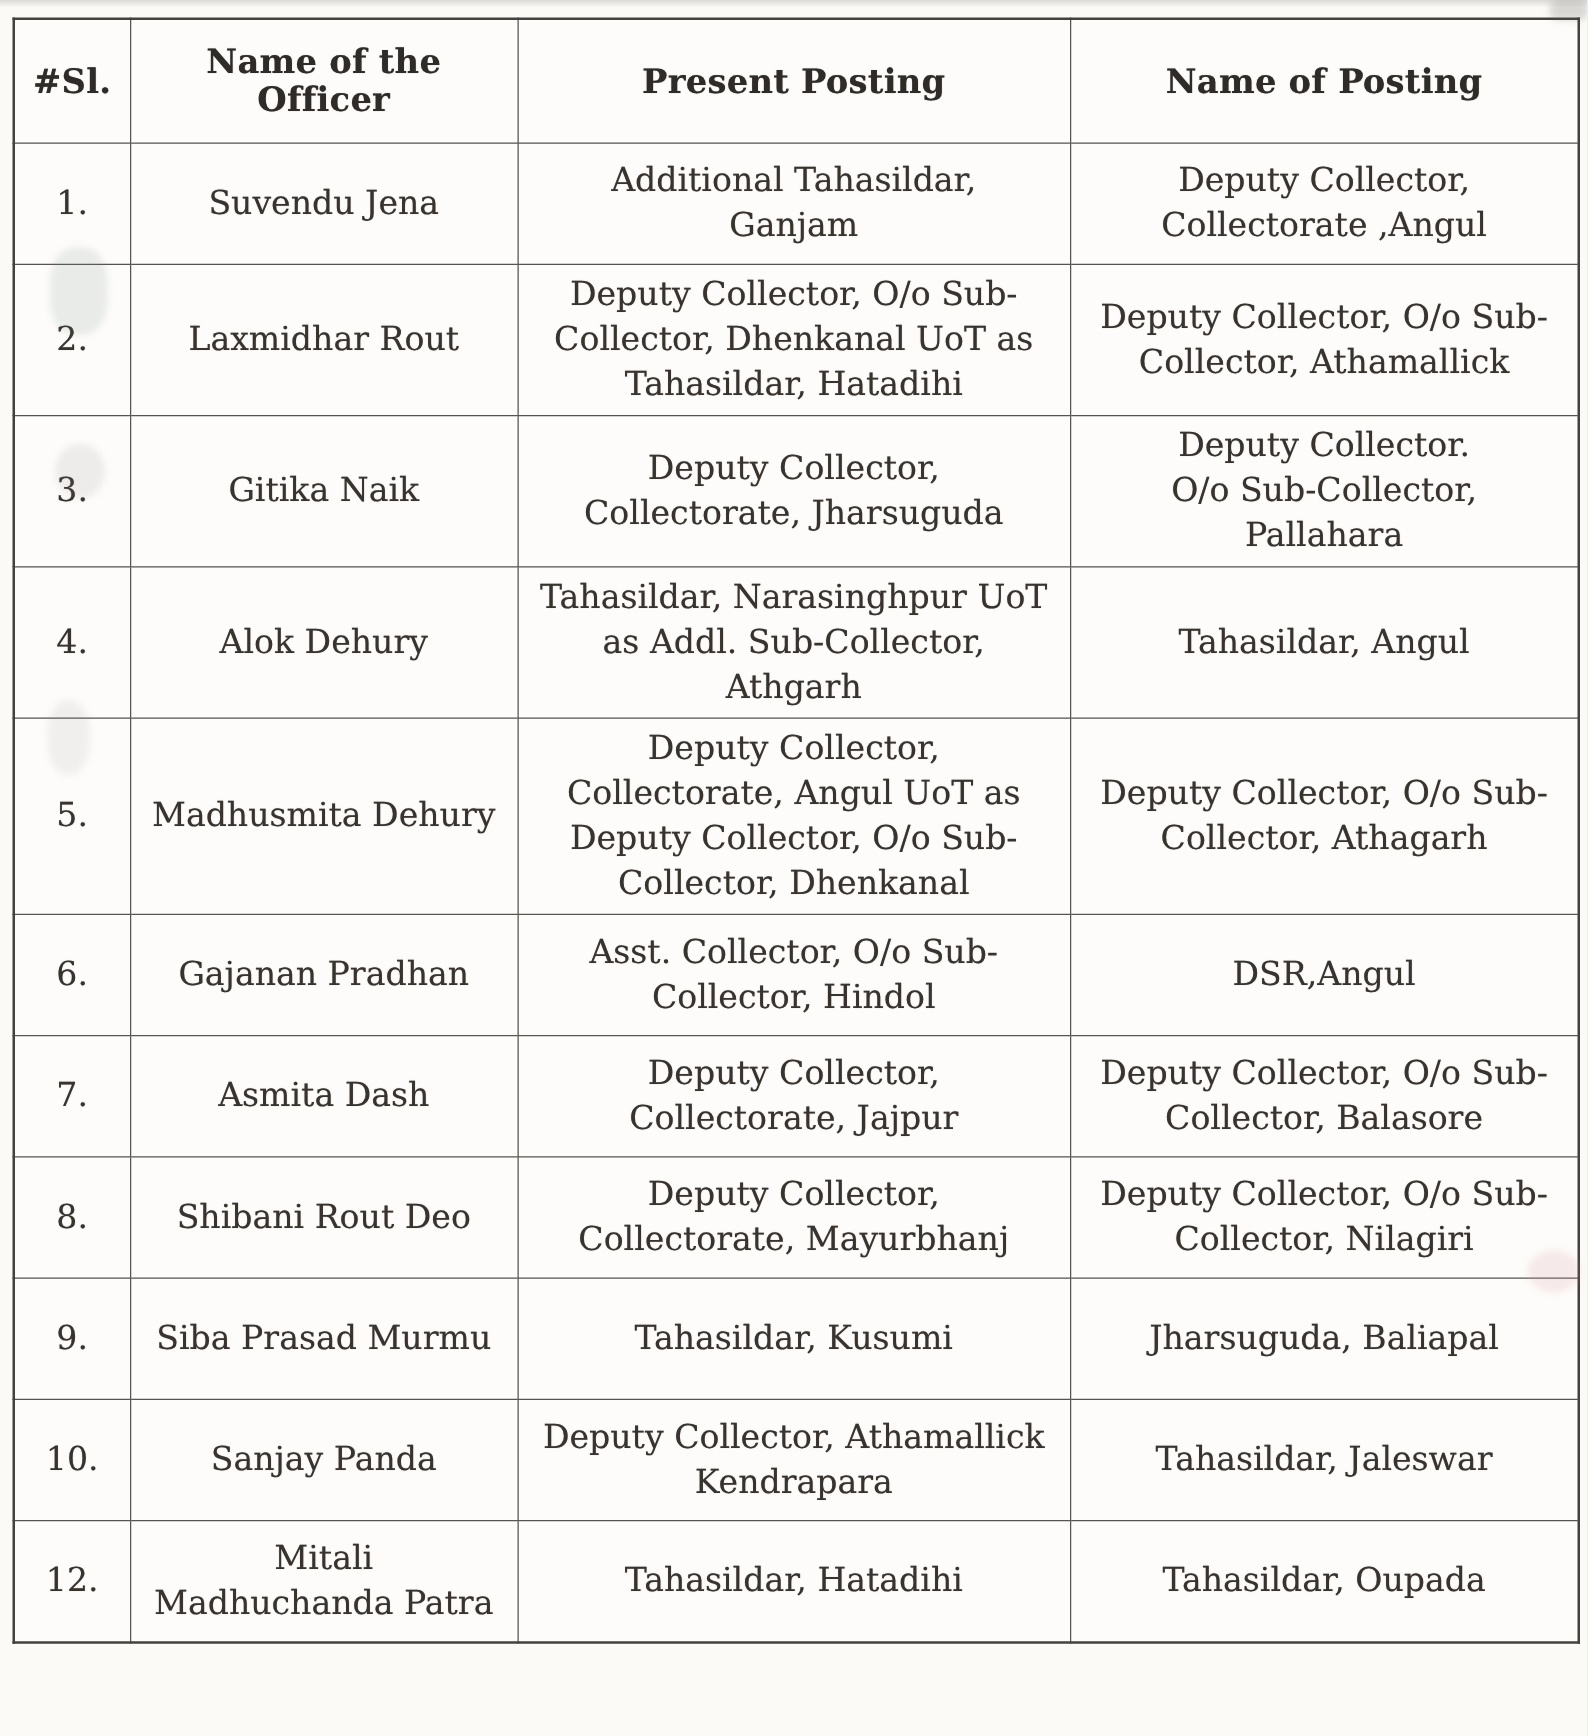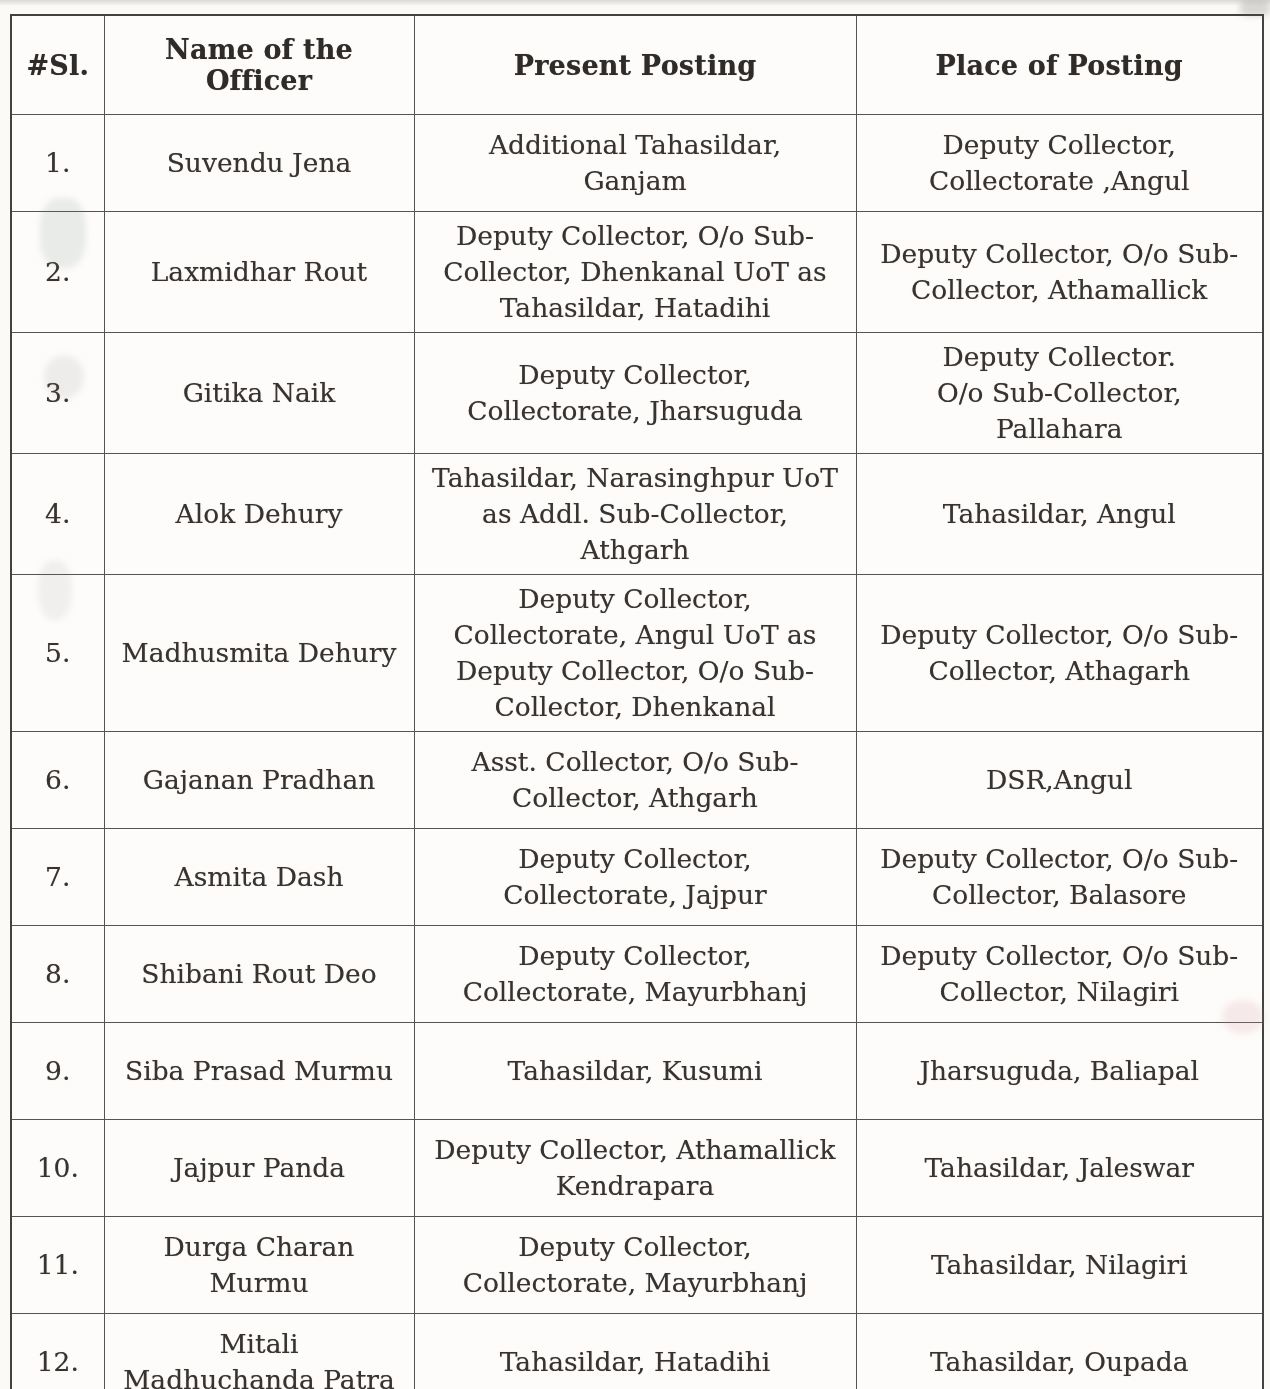--- a/index.html
+++ b/index.html
@@ -96,21 +96,21 @@
       <col class="c-sl">
       <col class="c-name">
       <col class="c-pres">
       <col class="c-place">
     </colgroup>
     <thead>
       <tr>
         <th>#Sl.</th>
         <th>Name of the Officer</th>
         <th>Present Posting</th>
-        <th>Place of Posting</th>
+        <th>Name of Posting</th>
       </tr>
     </thead>
     <tbody>
         <tr>
           <td>1.</td>
           <td>Suvendu Jena</td>
           <td>Additional Tahasildar,
 Ganjam</td>
           <td>Deputy Collector,
 Collectorate ,Angul</td>
@@ -148,21 +148,21 @@
 Collectorate, Angul UoT as
 Deputy Collector, O/o Sub-
 Collector, Dhenkanal</td>
           <td>Deputy Collector, O/o Sub-
 Collector, Athagarh</td>
         </tr>
         <tr>
           <td>6.</td>
           <td>Gajanan Pradhan</td>
           <td>Asst. Collector, O/o Sub-
-Collector, Athgarh</td>
+Collector, Hindol</td>
           <td>DSR,Angul</td>
         </tr>
         <tr>
           <td>7.</td>
           <td>Asmita Dash</td>
           <td>Deputy Collector,
 Collectorate, Jajpur</td>
           <td>Deputy Collector, O/o Sub-
 Collector, Balasore</td>
         </tr>
@@ -175,32 +175,24 @@
 Collector, Nilagiri</td>
         </tr>
         <tr>
           <td>9.</td>
           <td>Siba Prasad Murmu</td>
           <td>Tahasildar, Kusumi</td>
           <td>Jharsuguda, Baliapal</td>
         </tr>
         <tr>
           <td>10.</td>
-          <td>Jajpur Panda</td>
+          <td>Sanjay Panda</td>
           <td>Deputy Collector, Athamallick
 Kendrapara</td>
           <td>Tahasildar, Jaleswar</td>
-        </tr>
-        <tr>
-          <td>11.</td>
-          <td>Durga Charan
-Murmu</td>
-          <td>Deputy Collector,
-Collectorate, Mayurbhanj</td>
-          <td>Tahasildar, Nilagiri</td>
         </tr>
         <tr>
           <td>12.</td>
           <td>Mitali
 Madhuchanda Patra</td>
           <td>Tahasildar, Hatadihi</td>
           <td>Tahasildar, Oupada</td>
         </tr>
       </tbody>
   </table>

